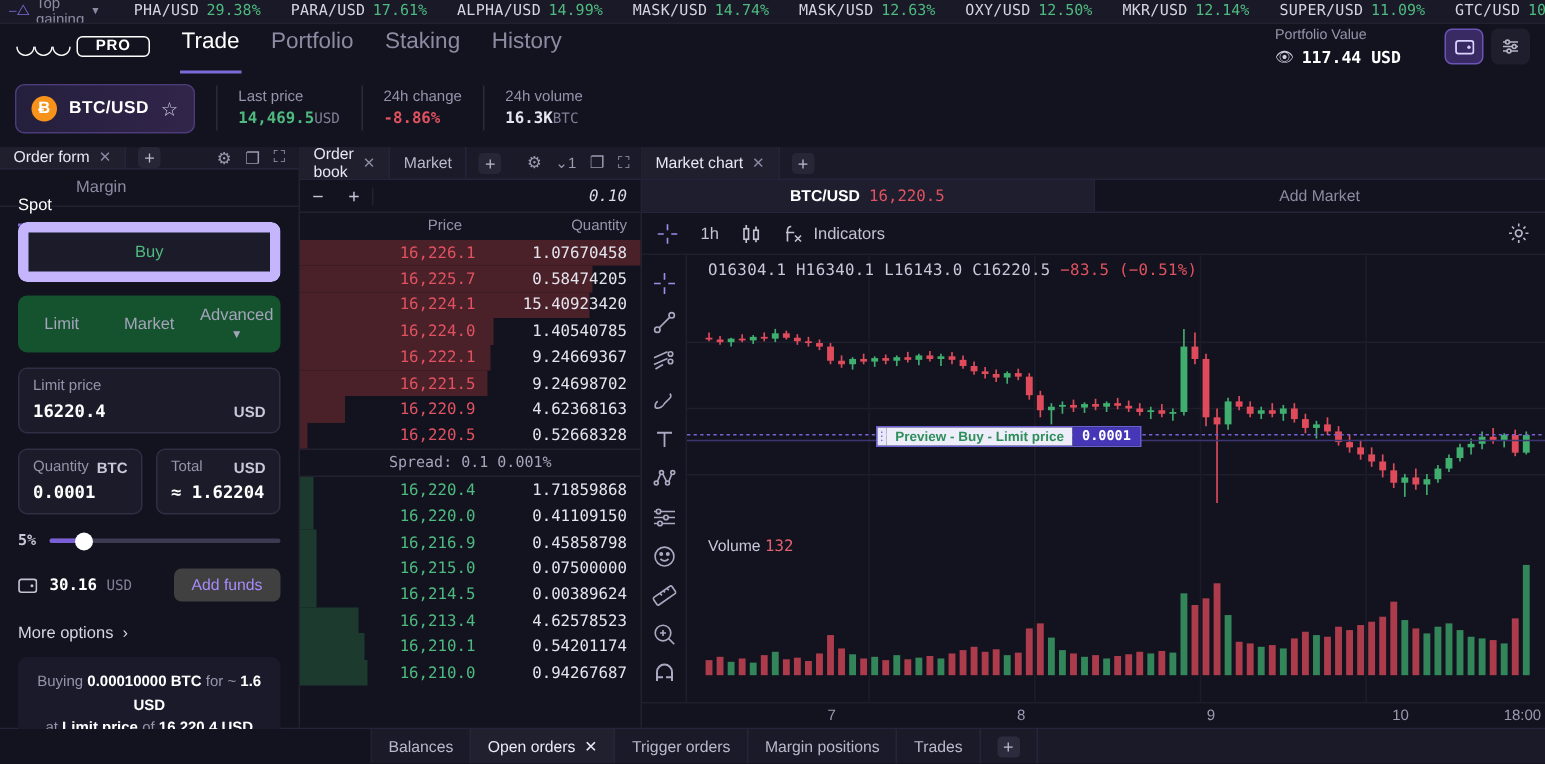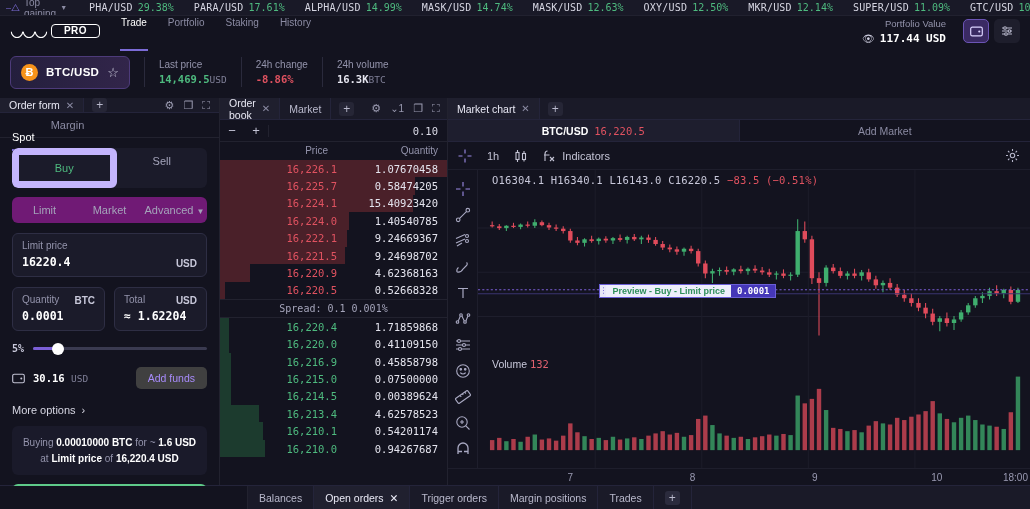--- a/index.html
+++ b/index.html
@@ -27,21 +27,21 @@
 
   
   #header { height:30px; background:#13131f; display:flex; align-items:center; padding:0 10px; }
   .logo-wrap { display:flex; align-items:center; gap:5px; margin-right:20px;}
   .logo-glyph { font-size:16px; color:#fff; letter-spacing:-2px; line-height:1; }
   .logo-pro {
     border:1.5px solid #fff; border-radius:4px; color:#fff; font-size:10px;
     font-weight:bold; padding:0px 12px 1px; letter-spacing:0.5px;
   }
   .nav { display:flex; gap:19px; }
-  .nav-item { font-size:10px; color:#8b8ba3; padding:6px 1px 21px; cursor:pointer; }
+  .nav-item { font-size:15px; color:#8b8ba3; padding:6px 1px 11px; cursor:pointer; }
   .nav-item.active { color:#fff; border-bottom:2px solid #7b6bd6; }
 
   
   #marketbar { height:52px; background:#13131f; display:flex; align-items:center; padding:0 10px; gap:0; }
   .pair-chip {
     display:flex; align-items:center; gap:8px;
     background:linear-gradient(90deg,#241f3d,#32254a);
     border:1px solid #4d3b7a; border-radius:6px;
     padding:7px 10px; margin-right:14px; cursor:pointer;
   }
@@ -53,21 +53,21 @@
   .pair-name { font-size:11.5px; font-weight:bold; color:#fff; letter-spacing:0.3px;}
   .star { color:#cfcfe0; font-size:13px; }
   .stat { padding:0 14px; border-left:1px solid #2a2a3c; height:30px; display:flex; flex-direction:column; justify-content:center; gap:3px;}
   .stat:first-of-type { border-left:none; }
   .stat-lbl { font-size:10px; color:#9494ac; }
   .stat-val { font-size:10.5px; font-weight:bold; }
   .unit { color:#7f7f97; font-weight:normal; font-size:9.5px; }
   .green { color:#4eba7f; }
   .red { color:#e05260; }
   .spacer { flex:1; }
-  .pv { text-align:right; margin-right:12px; }
+  .pv { text-align:left; margin-right:24px; }
   .pv-lbl { font-size:9.5px; color:#9494ac; margin-bottom:3px; }
   .pv-row { display:flex; align-items:center; gap:5px; justify-content:flex-end; }
   .pv-val { font-size:11px; font-weight:bold; color:#fff; }
   .hbtn {
     width:26px; height:24px; border-radius:5px; display:flex; align-items:center;
     justify-content:center; cursor:pointer; margin-left:5px;
   }
   .hbtn.accent { background:#3a2a63; border:1px solid #6b54b5; }
   .hbtn.plain { background:#1e1e2c; }
 
@@ -83,29 +83,29 @@
     display:flex; align-items:center; gap:6px; padding:0 9px;
     font-size:10.5px; color:#b9b9cc; border-right:1px solid #24243a; cursor:pointer;
   }
   .ptab.sel { background:#1f1f2e; color:#e8e8f4; }
   .ptab .x { font-size:10px; color:#8b8ba3; }
   .ptab-add { display:flex; align-items:center; padding:0 8px; color:#b9b9cc; font-size:12px; cursor:pointer; }
   .ptab-add span { background:#262636; border-radius:3px; padding:0 4px; line-height:14px; }
   .ptab-icons { margin-left:auto; display:flex; align-items:center; gap:9px; padding:0 9px; color:#9a9ab0; font-size:11px; }
 
   
-  #orderform { width:220px; background:#13131f; border-right:1px solid #22222f; }
+  #orderform { width:200px; background:#13131f; border-right:1px solid #22222f; }
   .of-body { padding:0 12px; }
   .subtabs { display:flex; gap:16px; height:25px; align-items:center; border-bottom:1px solid #22222f; padding:0 12px; }
   .subtab { font-size:11px; color:#8b8ba3; height:25px; display:flex; align-items:center; cursor:pointer;}
   .subtab.active { color:#fff; font-weight:normal; border-bottom:2px solid #7b6bd6;margin-top:26px; }
   .seg { display:flex; background:#1b1b2a; border-radius:6px; margin-top:10px; overflow:hidden; }
   .seg > div { flex:1; text-align:center; font-size:11px; padding:7px 0; cursor:pointer; color:#a4a4ba; }
   .seg .bs-buy { color:#4eba7f; border:7px solid #c4b5fd; border-radius:6px; font-weight:normal;}
-  .seg3 { display:flex; background:#701a75; border-radius:6px; margin-top:9px; }
+  .seg3 { display:flex; background:#14532d; border-radius:6px; margin-top:9px;align-items:center; }
   .seg3 > div { flex:1; text-align:center; font-size:11px; padding:7px 0; color:#a4a4ba; cursor:pointer; }
   .fld {
     background:#1b1b2a; border:1px solid #2e2e44; border-radius:6px;
     padding:6px 9px 7px; margin-top:10px; position:relative;
   }
   .fld-lbl { font-size:10px; color:#9494ac; }
   .fld-val { font-size:11.5px; color:#fff; margin-top:4px; font-weight:bold; }
   .fld-unit { position:absolute; right:9px; bottom:7px; font-size:10px; color:#c8c8da; font-weight:bold;}
   .fld-row { display:flex; gap:9px; }
   .fld-row .fld { flex:1; }
@@ -128,21 +128,21 @@
   .summary b { color:#fff; }
   .buy-btn {
     background:#5fca8a; color:#123420; font-weight:bold; font-size:11.5px;
     text-align:center; border-radius:6px; padding:10px 0; margin-top:9px; cursor:pointer;
   }
 
   
   #orderbook { width:228px; background:#13131f; border-right:1px solid #22222f; }
   .ob-ctrl { height:22px; display:flex; align-items:center; border-bottom:1px solid #22222f; }
   .ob-step { width:24px; text-align:center; color:#c3c3d4; font-size:13px; cursor:pointer; }
-  .ob-group { flex:1; text-align:right; padding-right:9px; font-size:10.5px; color:#dcdce8; border-left:1px solid #22222f; }
+  .ob-group { flex:1; text-align:right; padding-right:9px; font-size:10.5px; color:#dcdce8; border-left:1px solid #22222f;font-style:italic; }
   .ob-head { display:flex; padding:3px 9px 4px; font-size:10px; color:#9494ac;justify-content:flex-end; }
   .ob-head .c1 { flex:1; text-align:right; padding-right:14px;}
   .ob-head .c2 { width:96px; text-align:right; }
   .ob-row { display:flex; position:relative; height:17.4px; align-items:center; cursor:pointer; }
   .ob-bar { position:absolute; top:0; bottom:0; left:0; }
   .ob-row.ask .ob-bar { background:#4a2029; }
   .ob-row.bid .ob-bar { background:#1c3b2e; }
   .ob-px { flex:1; text-align:right; padding-right:14px; font-size:10.5px; position:relative; }
   .ob-qty { width:96px; text-align:right; padding-right:9px; font-size:10.5px; color:#e4e4ee; position:relative;}
   .ob-row.ask .ob-px { color:#e05260; }
@@ -315,21 +315,20 @@
         <span>⛶</span>
       </div>
     </div>
     <div class="subtabs" id="of-subtabs">
         <div class="subtab active">Spot</div>
         <div class="subtab">Margin</div>
       </div>
     <div class="of-body">
       <div class="seg">
         <div class="bs-buy">Buy</div>
-        <div>Sell</div>
       </div>
       <div class="seg3">
         <div class="ot-limit">Limit</div>
         <div>Market</div>
         <div><span>Advanced</span> <span style="font-size:8px;">▼</span></div>
       </div>
       <div class="fld">
         <div class="fld-lbl">Limit price</div>
         <div class="fld-val mono">16220.4</div>
         <div class="fld-unit">USD</div>

